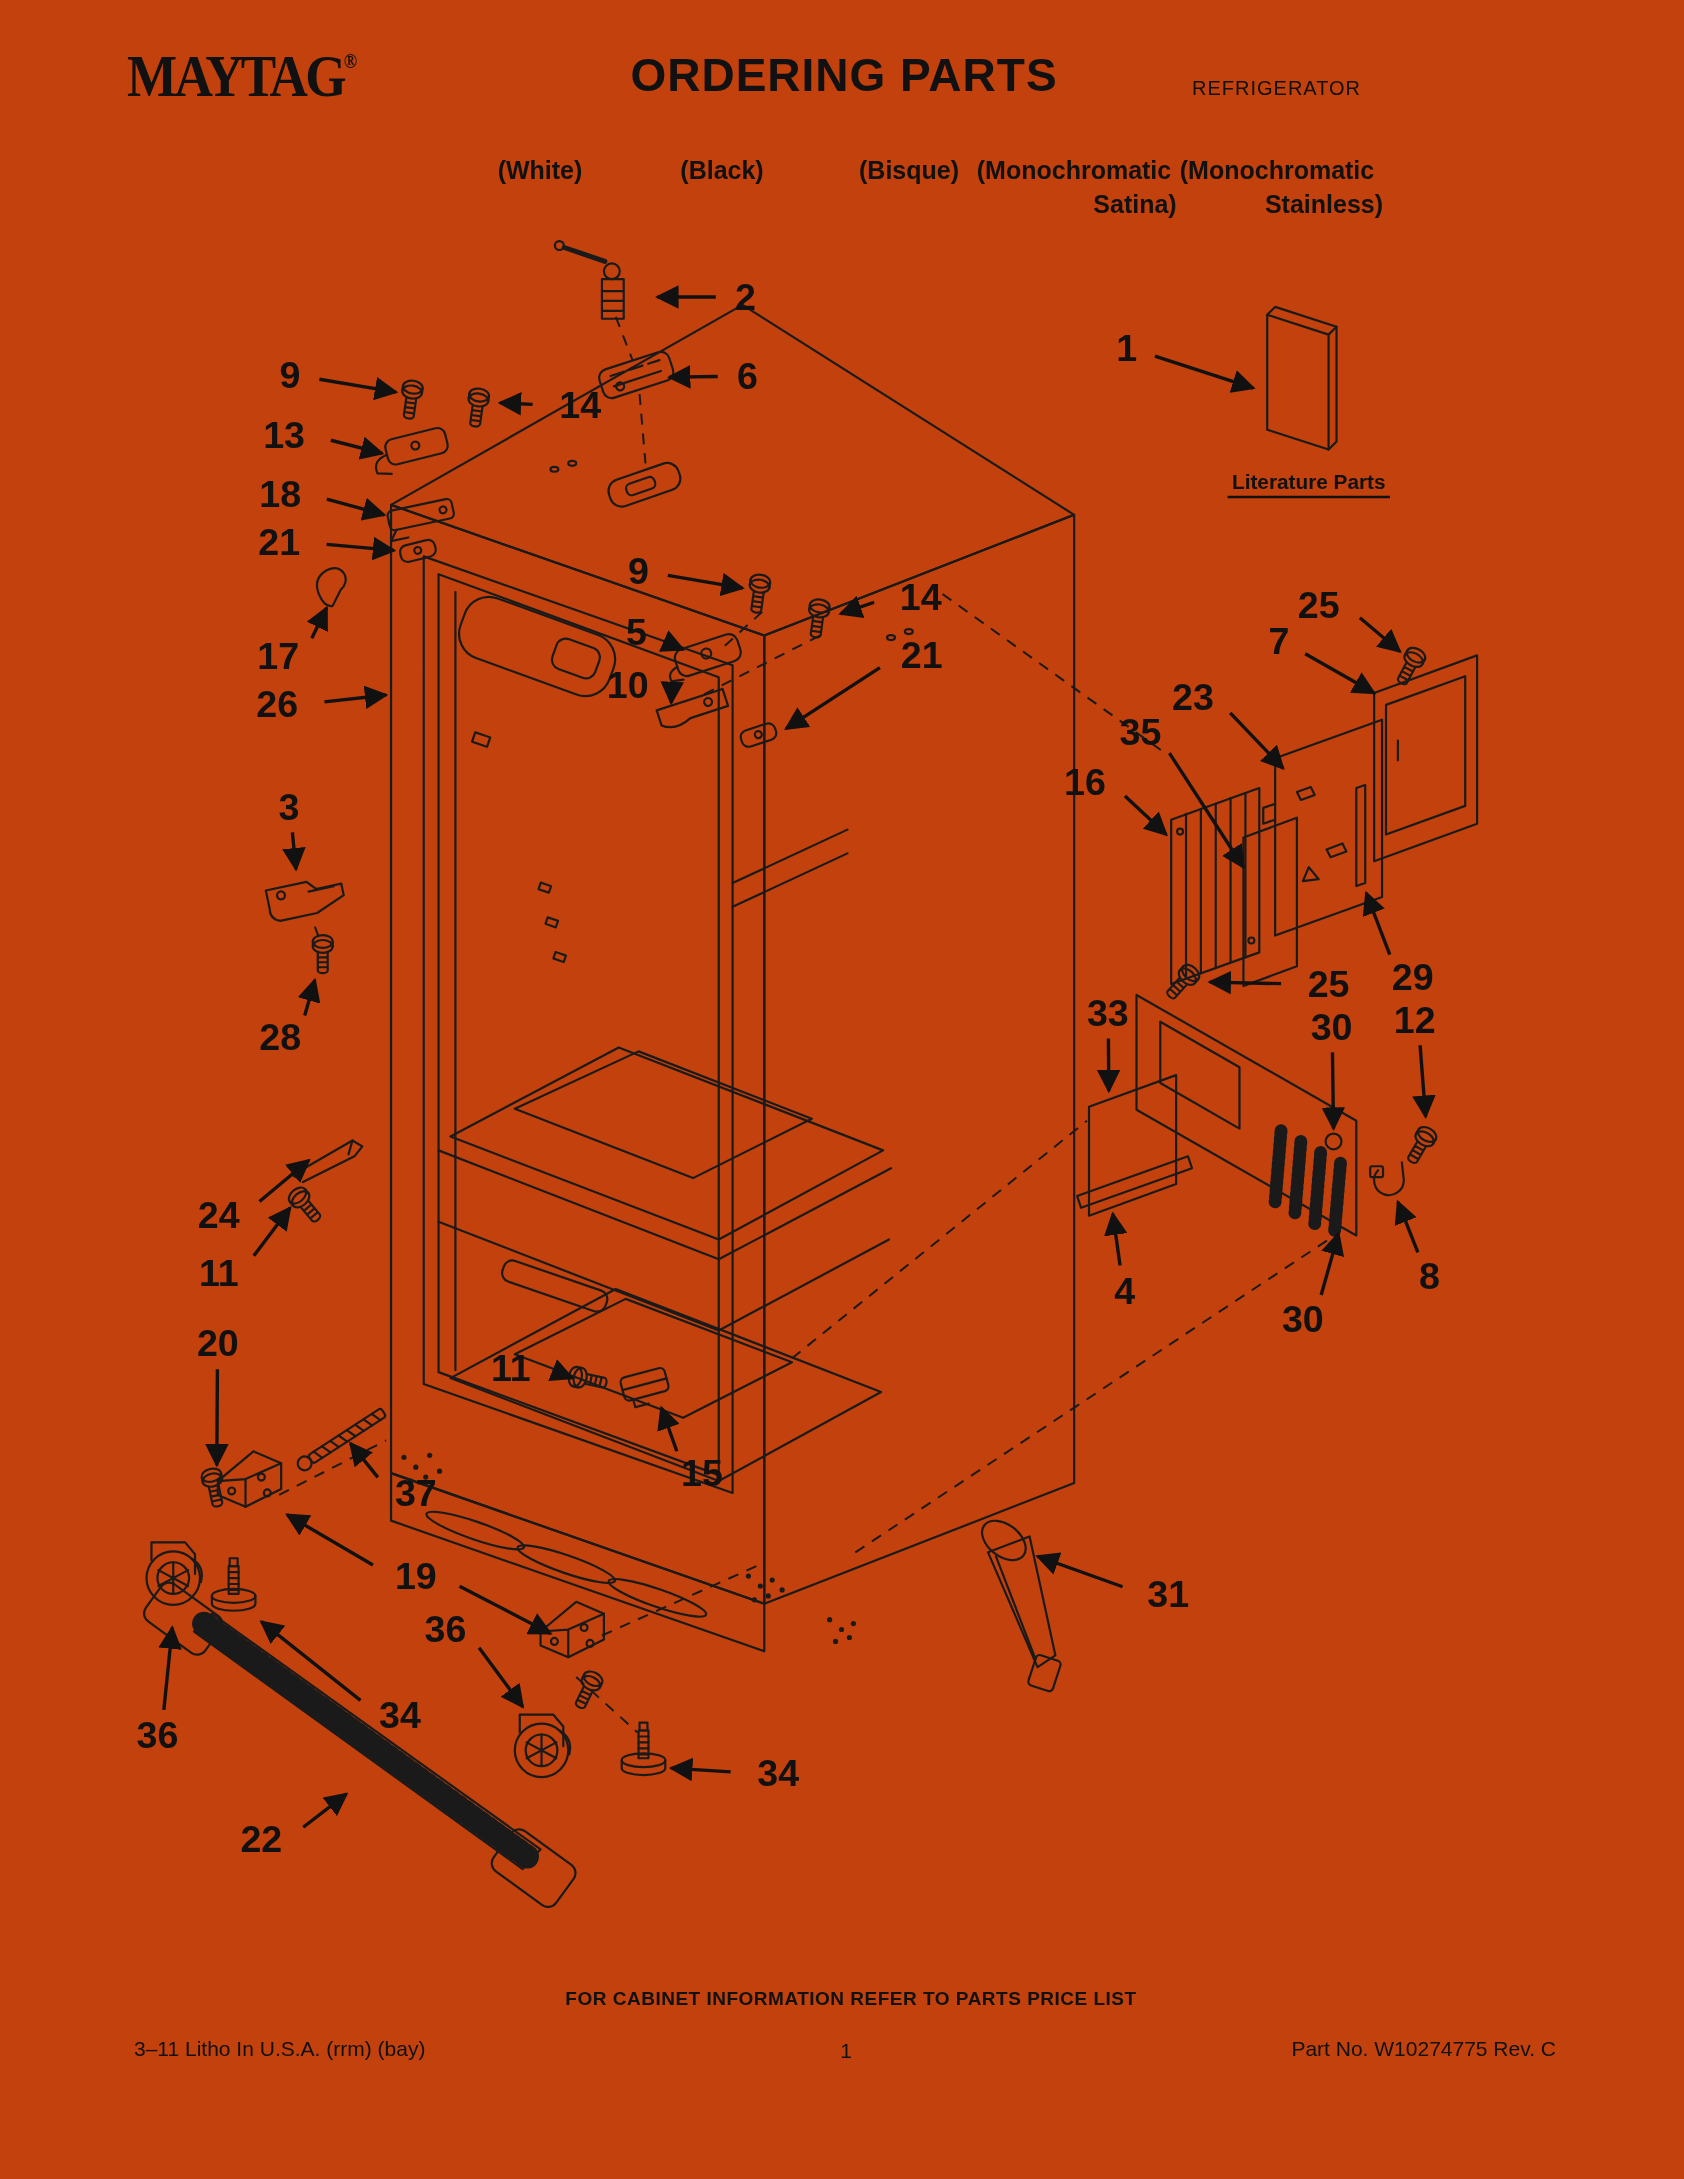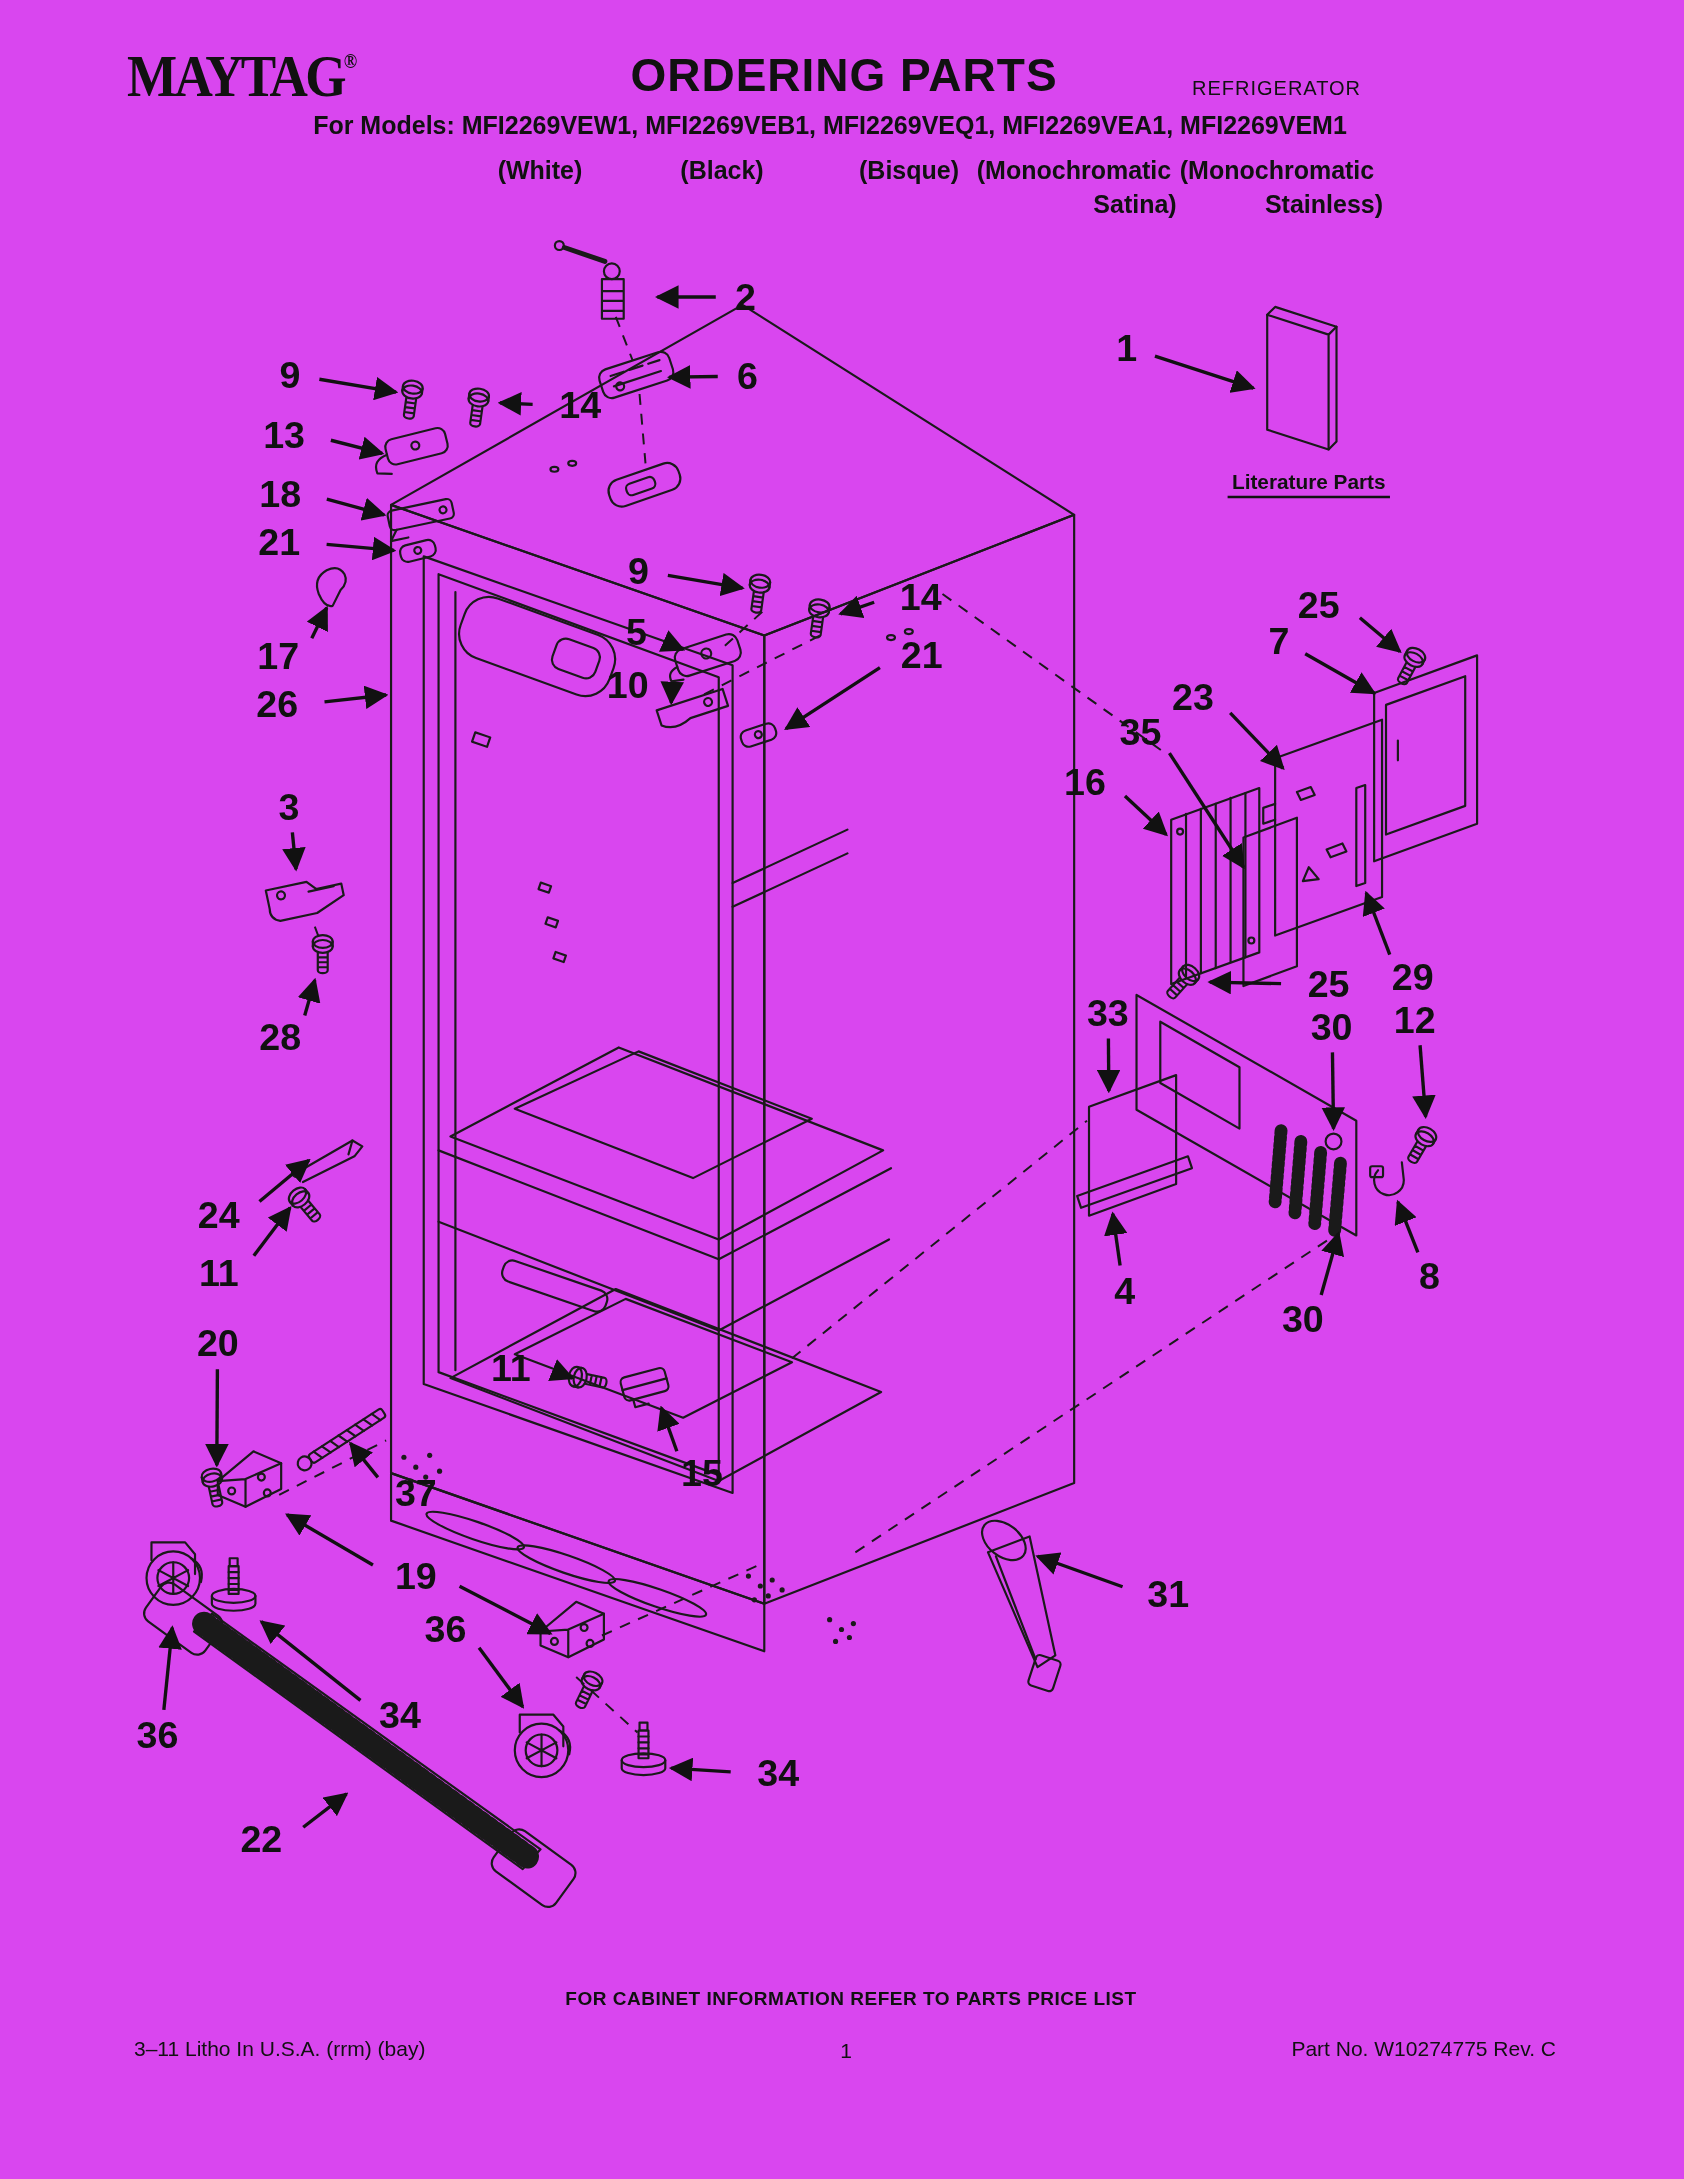--- a/index.html
+++ b/index.html
@@ -1,16 +1,16 @@
 <!DOCTYPE html>
 <html><head>
 <meta charset="utf-8">
 <style>
   html,body{margin:0;padding:0;background:#fff;}
-  #page{position:relative;width:1684px;height:2179px;background:#d946ef;overflow:hidden;
+  #page{position:relative;width:1684px;height:2179px;background:#c2410c;overflow:hidden;
         font-family:"Liberation Sans",sans-serif;color:#111;}
   .abs{position:absolute;}
   .ctr{transform:translateX(-50%);white-space:nowrap;}
   .brand{font-family:"Liberation Serif",serif;font-weight:700;font-size:59px;letter-spacing:-3px;
          transform:scaleX(.9);transform-origin:left top;}
   .brand .reg{font-size:20px;vertical-align:28px;letter-spacing:0;}
   .title{font-weight:700;font-size:46px;letter-spacing:1px;}
   .product{font-size:20px;letter-spacing:1px;text-align:right;}
   .models{font-weight:700;font-size:25px;}
   .colorlbl{font-weight:700;font-size:25px;}
@@ -27,21 +27,20 @@
 </style>
 </head>
 <body>
 
 <div id="page">
 
   <div class="abs brand" style="left:127px;top:42px;"><span>MAYTAG</span><span class="reg">®</span></div>
 
   <div class="abs ctr title" style="left:844px;top:48px;">ORDERING PARTS</div>
   <div class="abs product" style="left:1192px;top:77px;">REFRIGERATOR</div>
-  <div class="abs ctr models" style="left:830px;top:111px;">For Models: MFI2269VEW1, MFI2269VEB1, MFI2269VEQ1, MFI2269VEA1, MFI2269VEM1</div>
 
   <div class="abs ctr colorlbl" style="left:540px;top:156px;text-align:right;">(White)</div>
   <div class="abs ctr colorlbl" style="left:722px;top:156px;">(Black)</div>
   <div class="abs ctr colorlbl" style="left:909px;top:156px;">(Bisque)</div>
   <div class="abs ctr colorlbl" style="left:1074px;top:156px;">(Monochromatic</div>
   <div class="abs ctr colorlbl" style="left:1277px;top:156px;">(Monochromatic</div>
   <div class="abs ctr colorlbl" style="left:1135px;top:190px;">Satina)</div>
   <div class="abs ctr colorlbl" style="left:1324px;top:190px;text-align:right;">Stainless)</div>
 
   <svg id="diagram-svg" width="1684" height="2179" viewBox="0 0 1701 2201">

